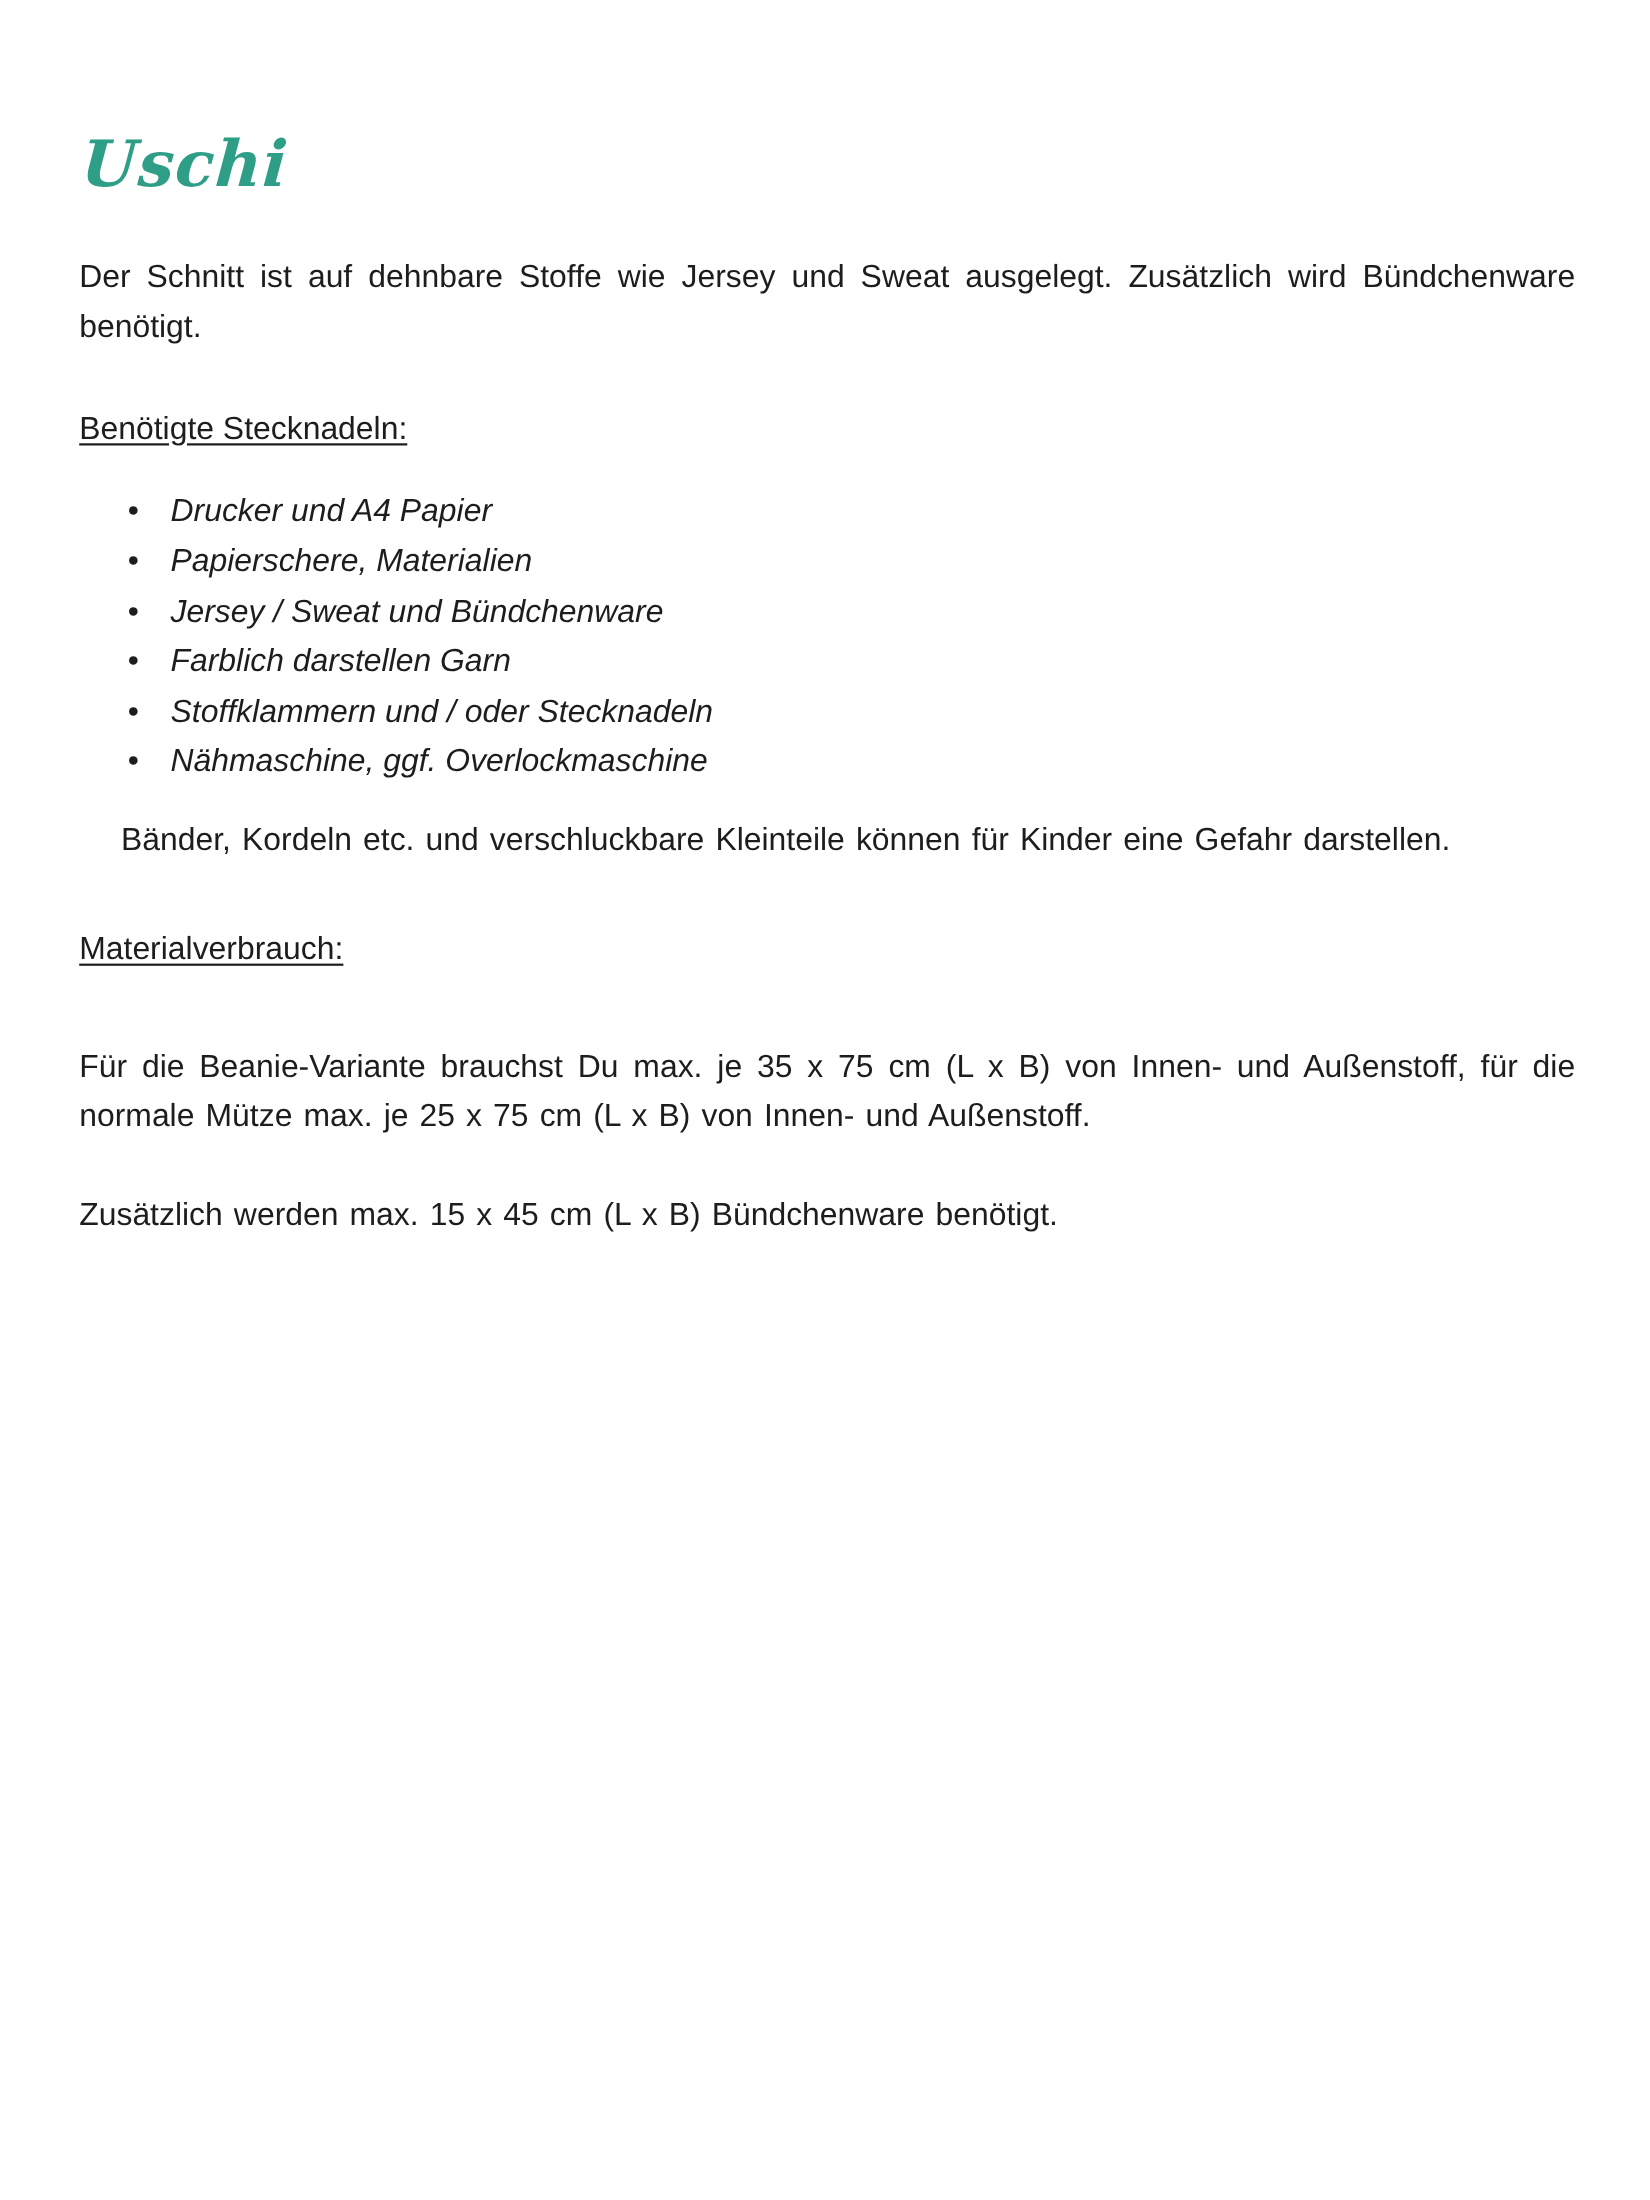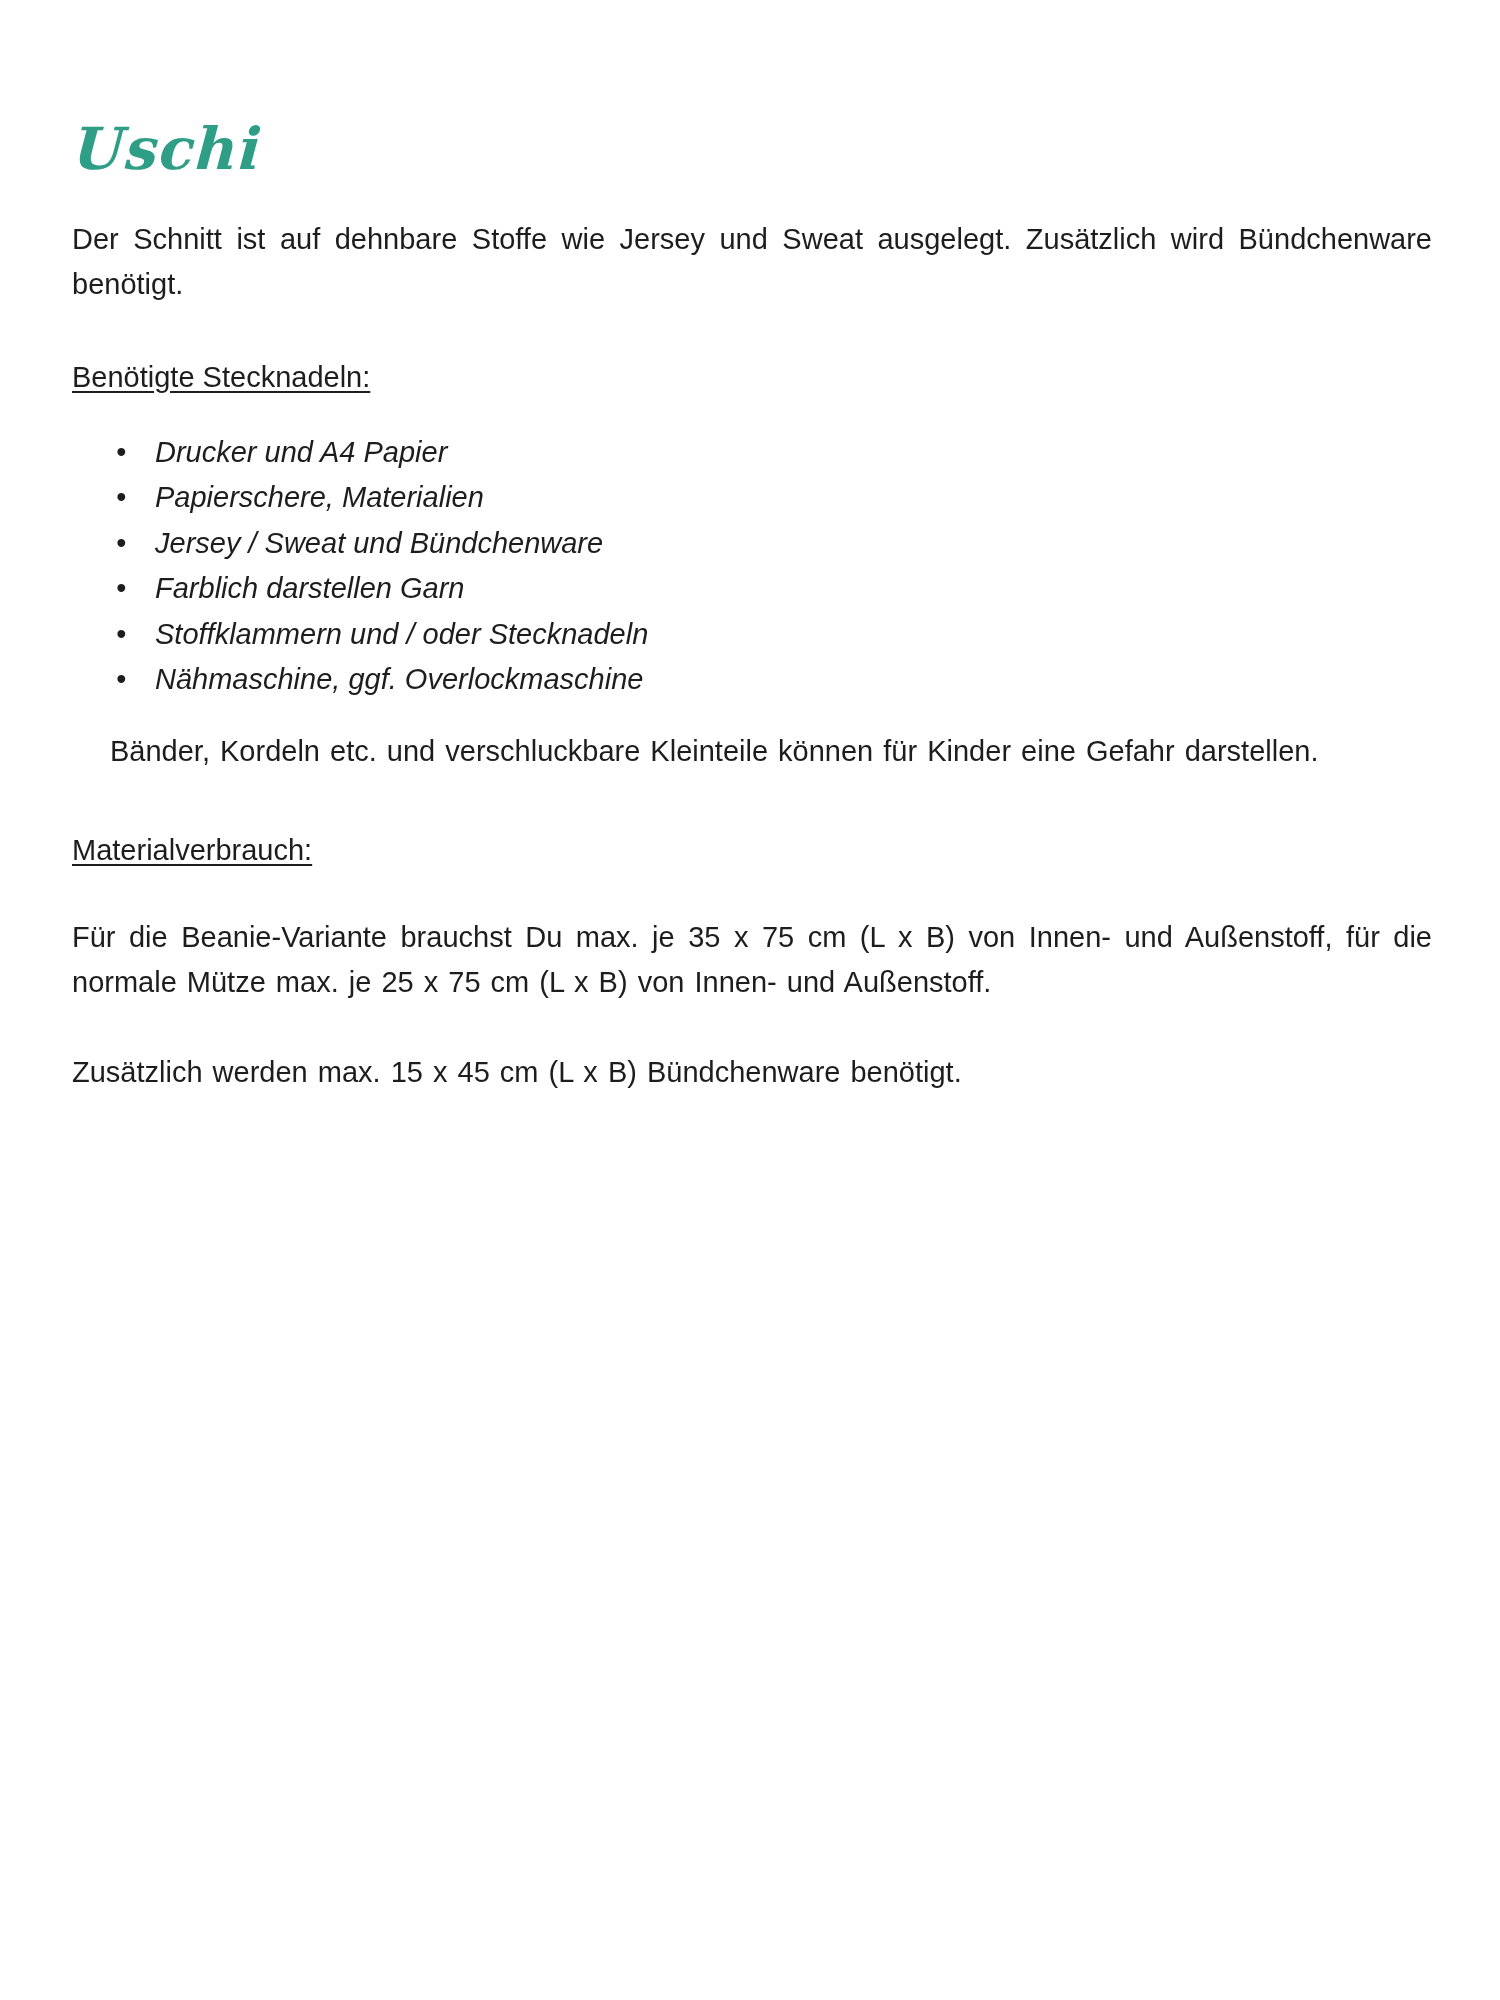--- a/index.html
+++ b/index.html
@@ -34,21 +34,21 @@
     transform-origin: left bottom;
     display: inline-block;
   }
   p {
     margin: 0;
     font-size: 29px;
     line-height: 1.55;
     word-spacing: 2px;
   }
   .justify { text-align: justify; }
-  .intro { margin-top: 34px; }
+  .intro { margin-top: 47px; }
   .heading {
     margin: 0;
     margin-top: 54px;
     font-size: 29px;
     font-weight: 400;
     text-decoration: underline;
     text-underline-offset: 4px;
   }
   ul.materials {
     margin: 36px 0 0 0;
@@ -64,21 +64,21 @@
   }
   ul.materials li::before {
     content: "\2022";
     position: absolute;
     left: 44px;
     top: 0;
     font-size: 29px;
   }
   .warning { margin-top: 26px; margin-left: 38px; }
   .usage-heading { margin-top: 60px; }
-  .usage1 { margin-top: 48px; }
+  .usage1 { margin-top: 68px; }
   .usage2 { margin-top: 46px; }
 </style>
 </head>
 <body>
 
 <div class="page">
 
   <div class="logo">Uschi</div>
 
   <p class="intro justify">Der Schnitt ist auf dehnbare Stoffe wie Jersey und Sweat ausgelegt. Zusätzlich wird Bündchenware benötigt.</p>

